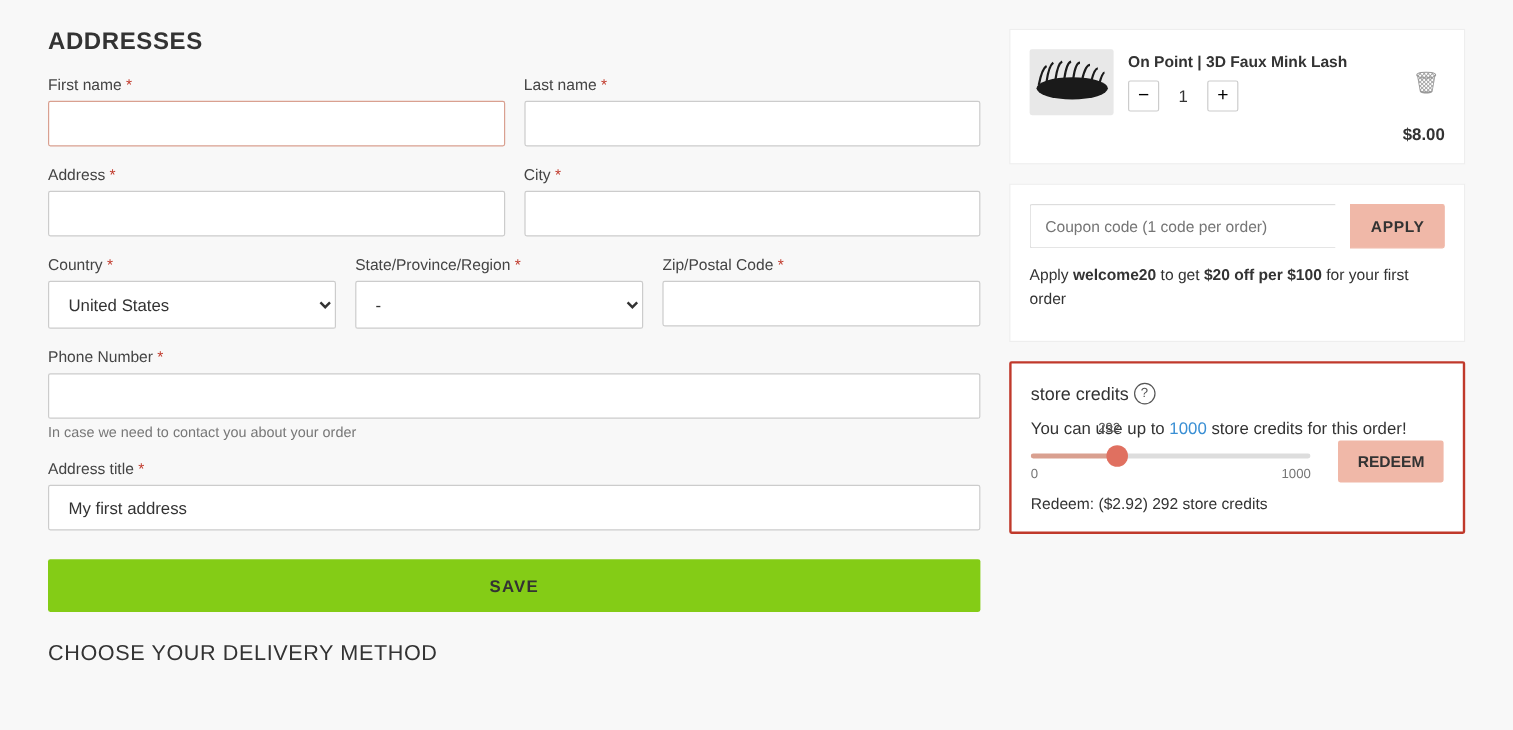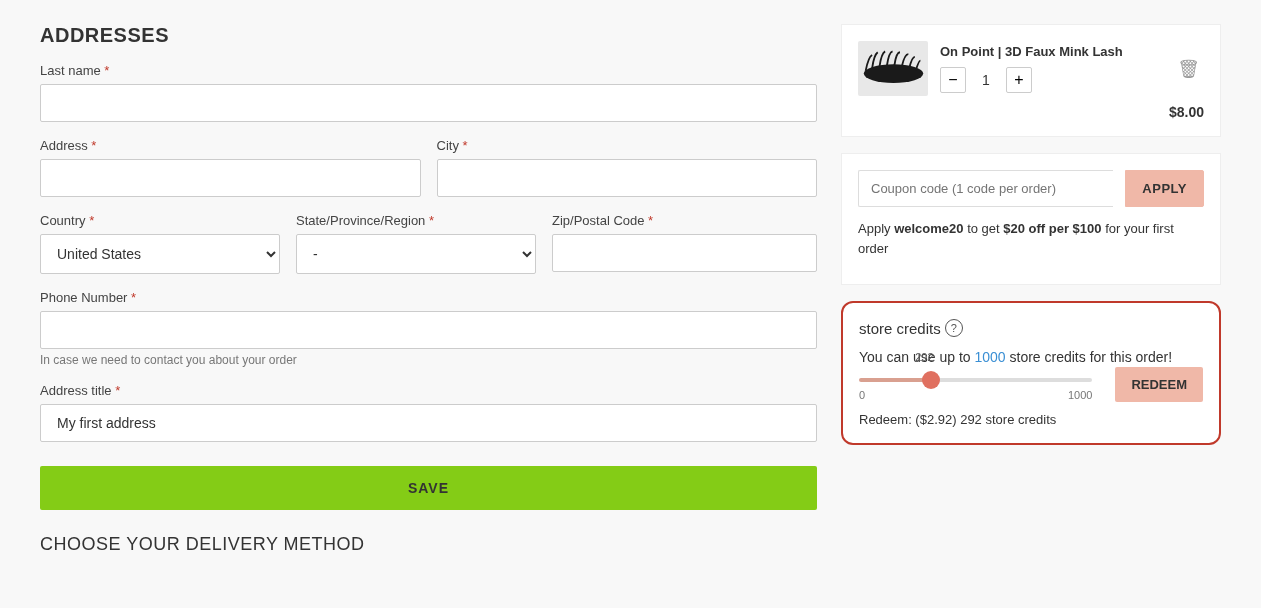--- a/index.html
+++ b/index.html
@@ -209,21 +209,21 @@
       font-size: 12px;
       color: #555;
       line-height: 1.5;
     }
 
     
     .store-credits-section {
       background: #fff;
       padding: 16px;
       border: 2px solid #c0392b;
-      border-radius: 12px;
+      border-radius: 2px;
     }
     .store-credits-title {
       font-size: 15px;
       font-weight: normal;
       margin-bottom: 12px;
       display: flex;
       align-items: center;
       gap: 4px;
     }
     .help-icon {
@@ -306,20 +306,26 @@
   </style>
 </head>
 <body>
 
 <div class="page-container">
 
   <div class="left-panel">
     <h2 class="section-title">ADDRESSES</h2>
 
     <div class="form-row">
+      <div class="form-group">
+        <label>
+          <span>First name</span><span class="required"> *</span>
+        </label>
+        <input type="text" class="active-field" style="">
+      </div>
       <div class="form-group">
         <label>
           <span>Last name</span><span class="required"> *</span>
         </label>
         <input type="text" style="">
       </div>
     </div>
 
     <div class="form-row">
       <div class="form-group">

